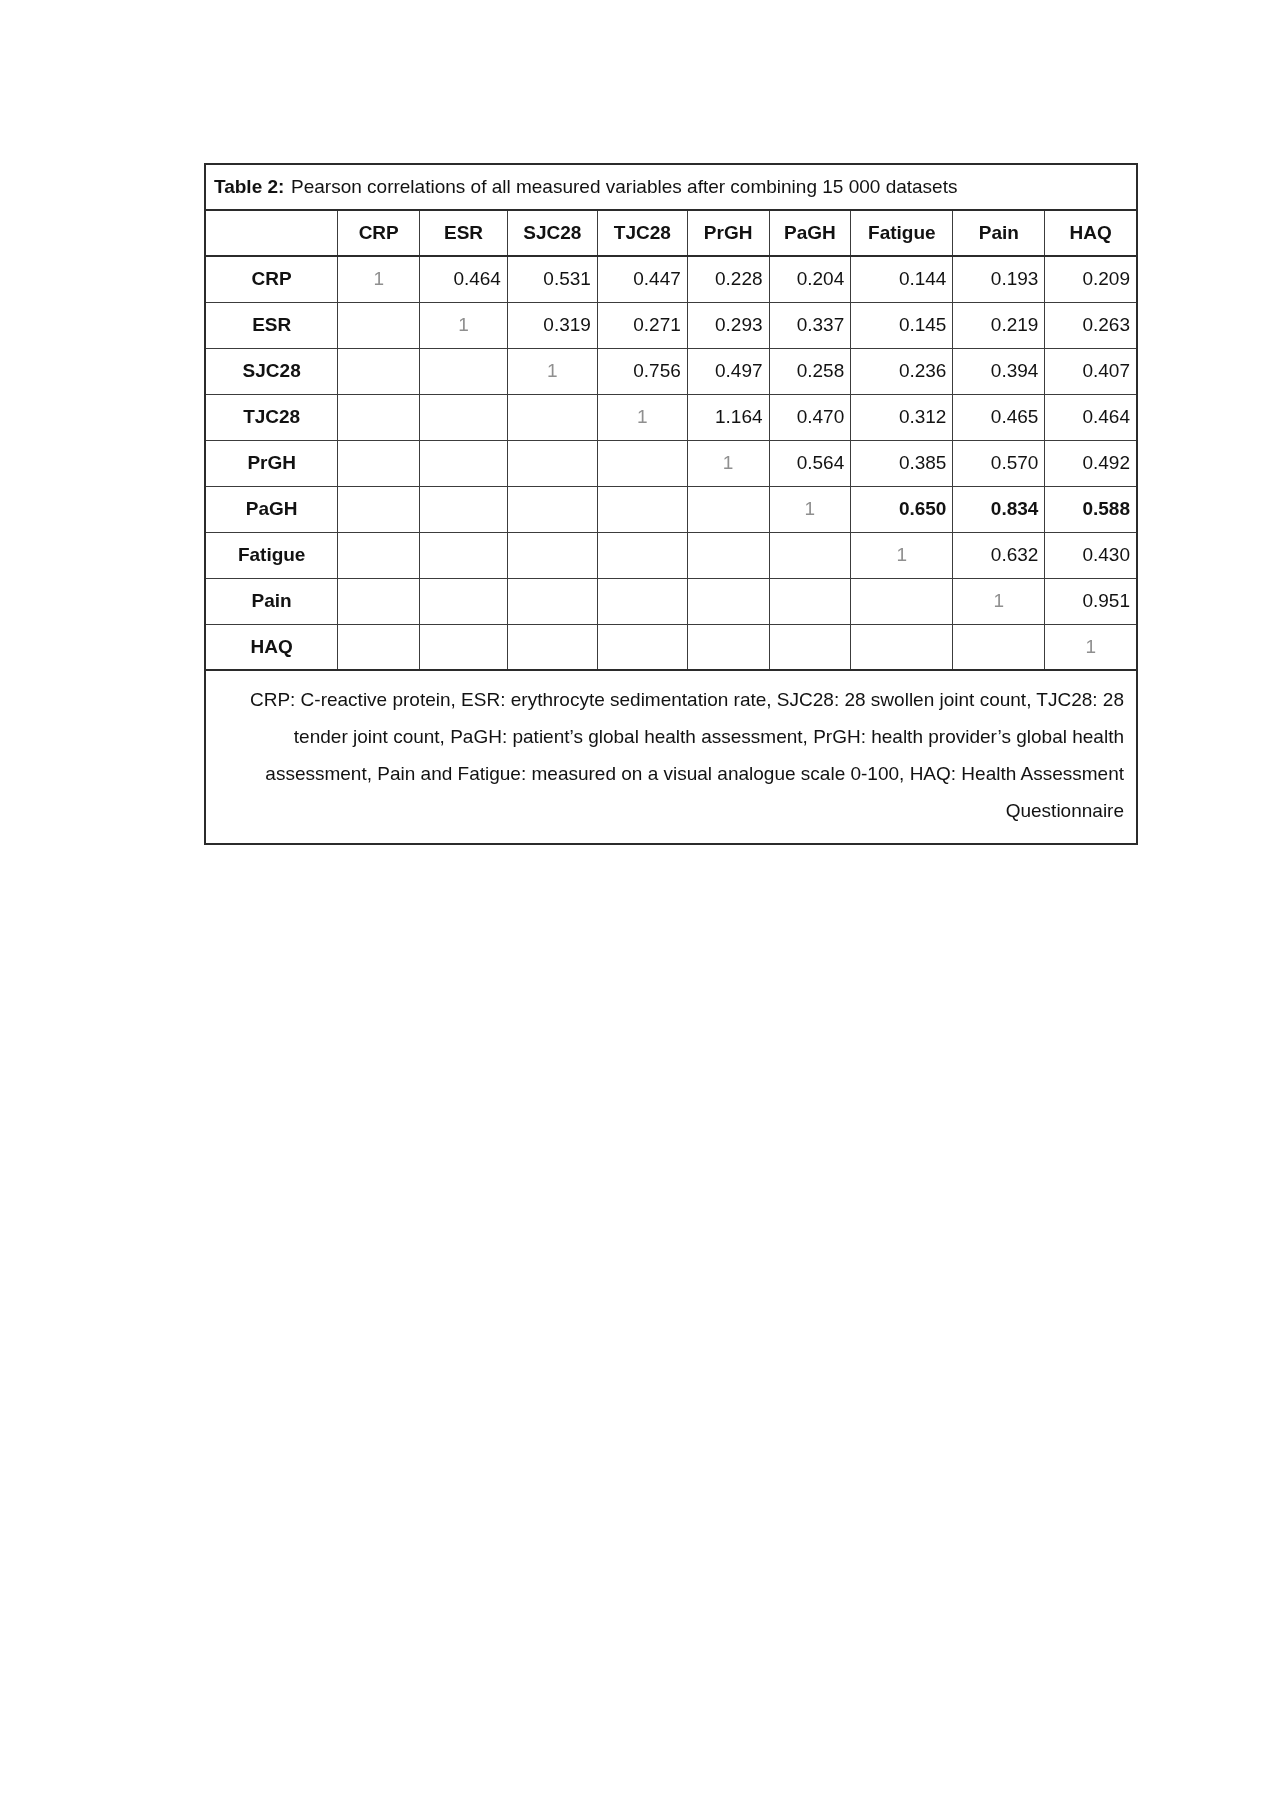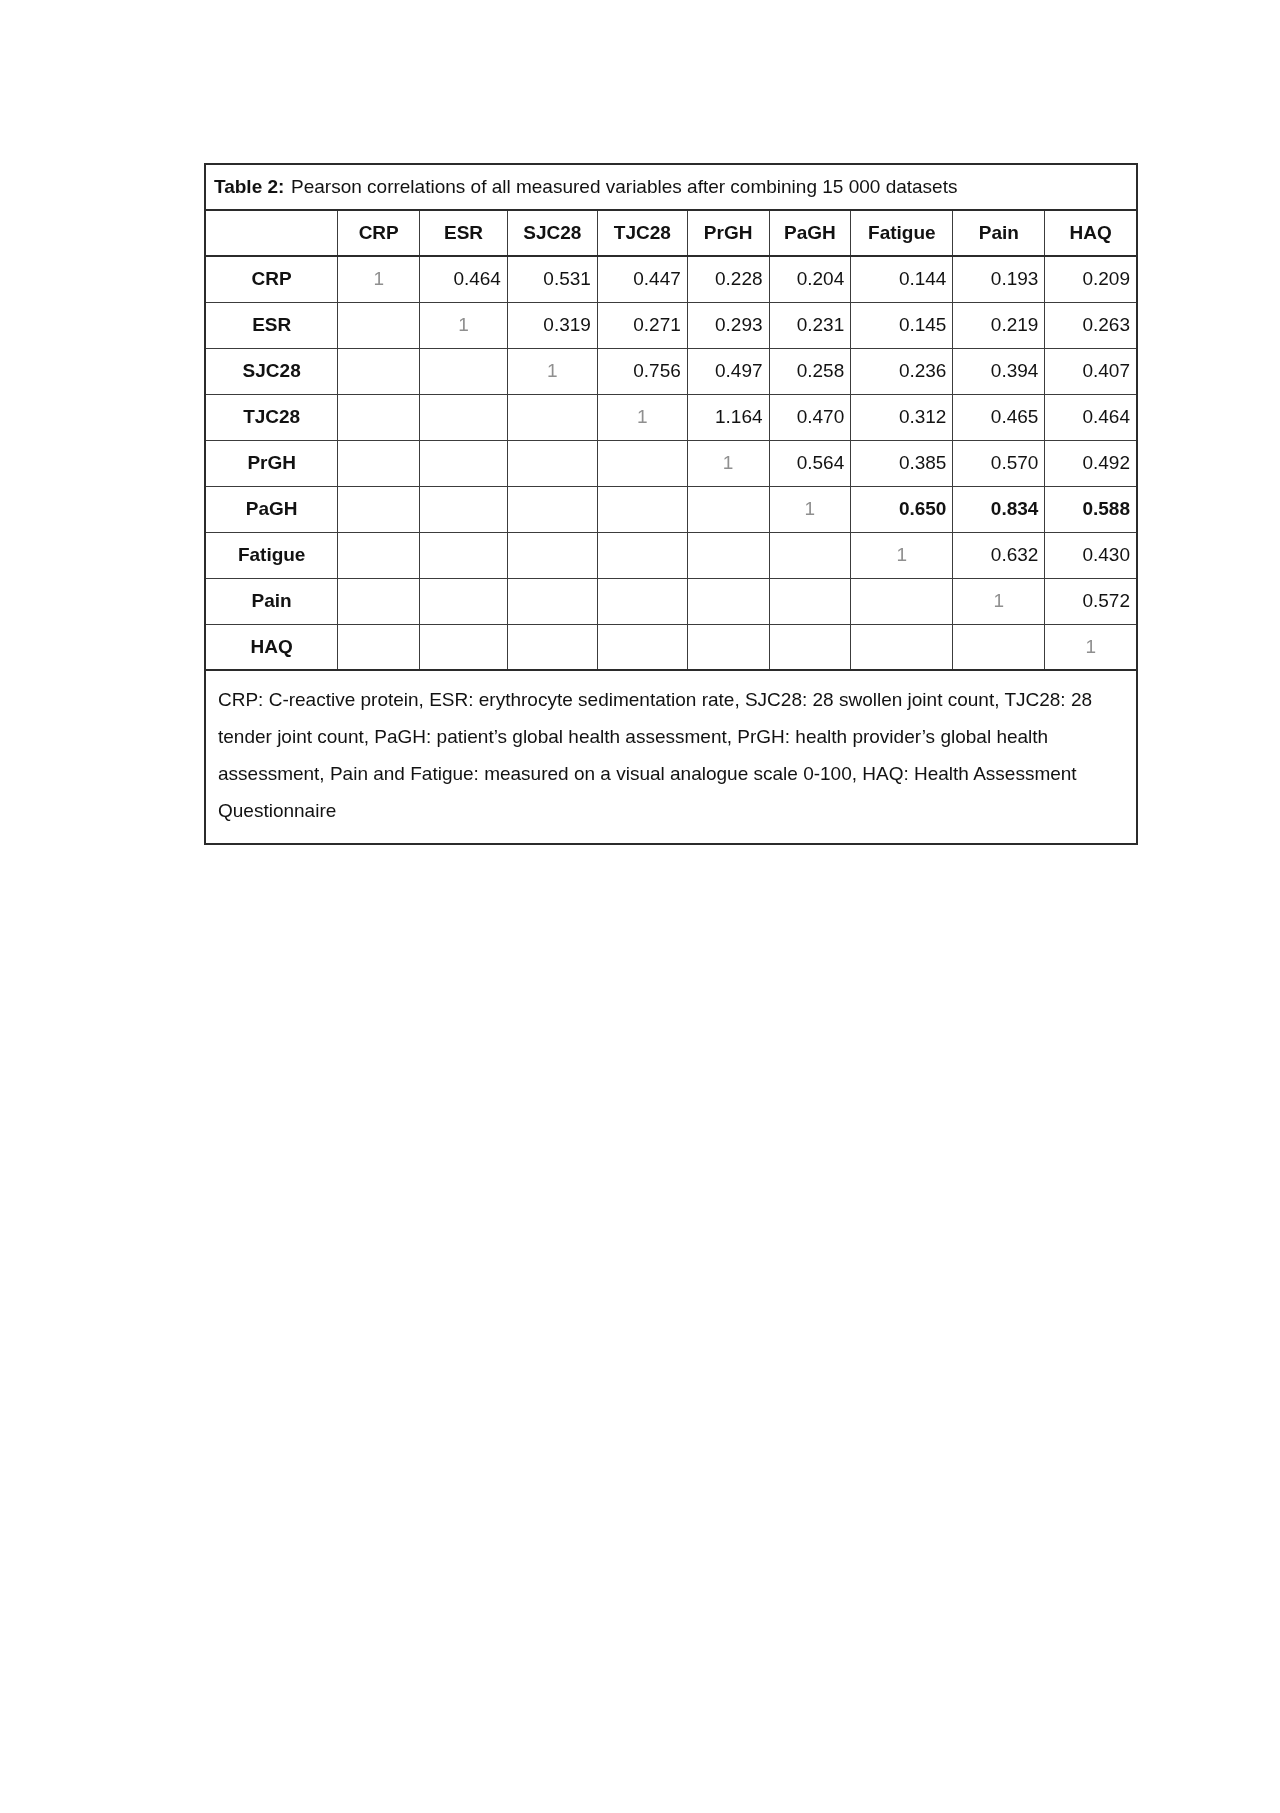--- a/index.html
+++ b/index.html
@@ -78,21 +78,21 @@
   }
   tbody td.diag {
     text-align: center;
     padding-right: 6px;
     color: #8f8f8f;
   }
   tbody td.bold {
     font-weight: 700;
   }
   tfoot td.footnote {
-    text-align: left;
+    text-align: right;
     font-size: 19px;
     line-height: 37px;
     padding: 10px 12px 14px 12px;
     height: auto;
     white-space: normal;
     border-top: 2px solid #2b2b2b;
   }
 </style>
 </head>
 <body>
@@ -144,21 +144,21 @@
             <td>0.193</td>
             <td>0.209</td>
           </tr>
           <tr>
             <th class="rowlabel">ESR</th>
             <td></td>
             <td class="diag">1</td>
             <td>0.319</td>
             <td>0.271</td>
             <td>0.293</td>
-            <td>0.231</td>
+            <td>0.337</td>
             <td>0.145</td>
             <td>0.219</td>
             <td>0.263</td>
           </tr>
           <tr>
             <th class="rowlabel">SJC28</th>
             <td></td>
             <td></td>
             <td class="diag">1</td>
             <td>0.756</td>
@@ -219,21 +219,21 @@
           <tr>
             <th class="rowlabel">Pain</th>
             <td></td>
             <td></td>
             <td></td>
             <td></td>
             <td></td>
             <td></td>
             <td></td>
             <td class="diag">1</td>
-            <td>0.572</td>
+            <td>0.951</td>
           </tr>
           <tr>
             <th class="rowlabel">HAQ</th>
             <td></td>
             <td></td>
             <td></td>
             <td></td>
             <td></td>
             <td></td>
             <td></td>

